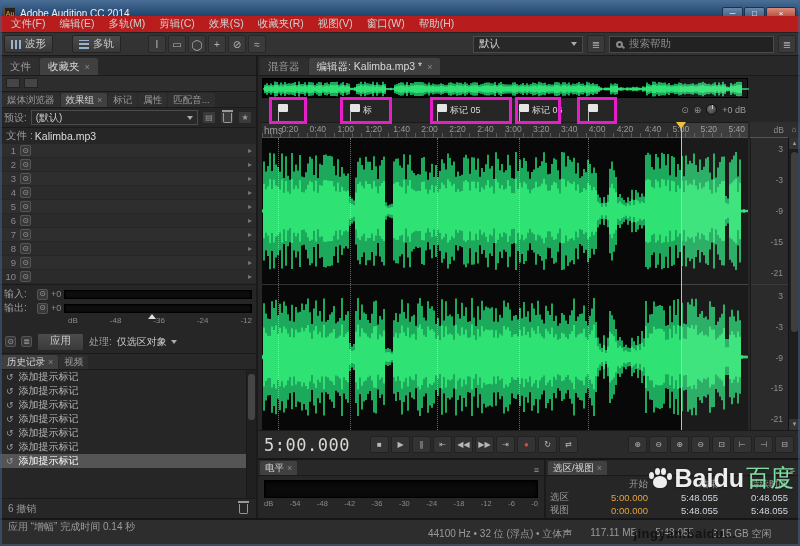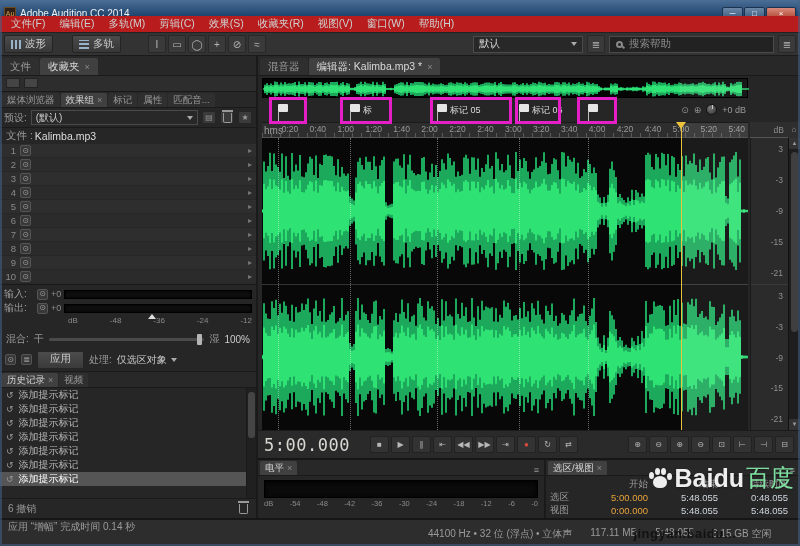--- a/index.html
+++ b/index.html
@@ -334,29 +334,20 @@
 
       <span>dB</span>
           <span>-48</span>
           <span>-36</span>
           <span>-24</span>
           <span>-12</span>
         </div>
       <span class="m-pointer"></span>
     </div>
 
-    <div class="mix-row">
-      <span>混合:</span>
-      <span>干</span>
-      <span class="mix-track">
-          <span class="mix-thumb"></span>
-        </span>
-      <span>湿</span>
-      <span class="mix-val">100%</span>
-    </div>
 
     <div class="apply-row">
       <span class="power-ico">⊙</span>
       <span class="power-ico">≣</span>
       <span class="apply-btn">应用</span>
       <span class="process-label">处理:</span>
       <span class="process-value">
         <span>仅选区对象</span>
         <span class="caret"></span>
       </span>

